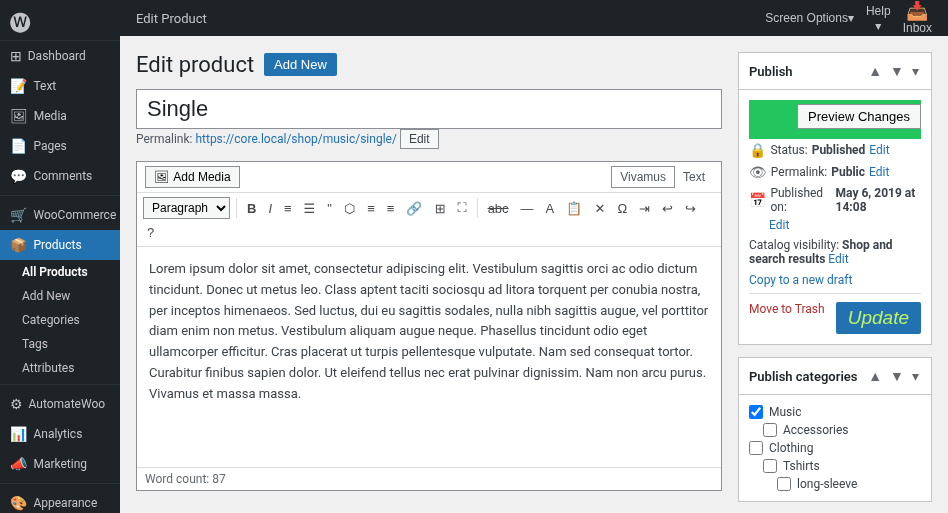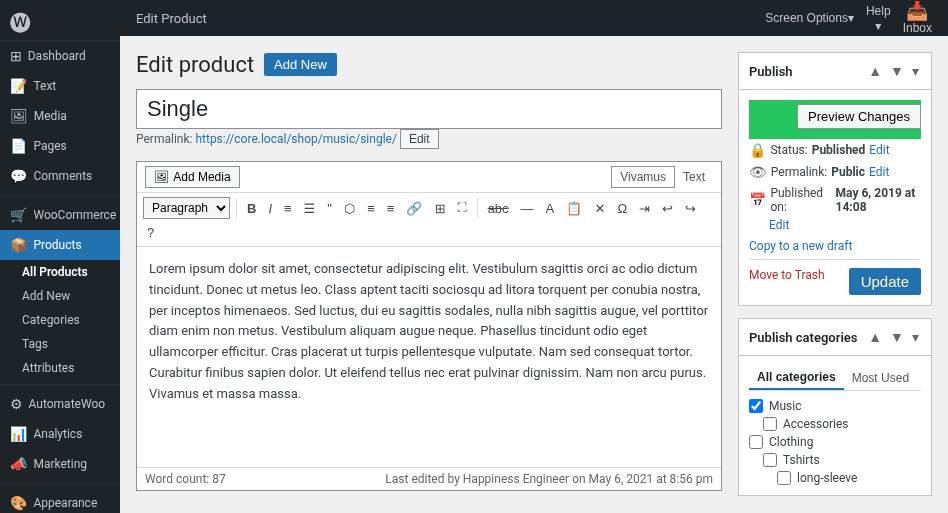--- a/index.html
+++ b/index.html
@@ -78,21 +78,21 @@
     .publish-preview { background: #22c55e; border: none; padding: 4px 0 10px 0; display: flex; justify-content: flex-end; }
     .btn-preview { background: #f6f7f7; border: 1px solid #8c8f94; padding: 4px 10px; font-size: 13px; cursor: pointer; }
     .publish-row { display: flex; align-items: center; gap: 4px; padding: 3px 0; font-size: 12px; }
     .publish-icon { font-size: 14px; color: #646970; }
     .publish-link { color: #2271b1; text-decoration: none; font-size: 12px; }
     .catalog-visibility { font-size: 12px; margin: 4px 0; }
     .catalog-visibility a { color: #2271b1; text-decoration: none; }
     .publish-actions { display: flex; justify-content: space-between; align-items: flex-start; padding-top: 8px; border-top: 1px solid #dcdcde; margin-top: 6px; }
     .btn-trash { color: #b32d2e; text-decoration: none; font-size: 12px; }
     .btn-draft { color: #2271b1; text-decoration: none; font-size: 12px; }
-    .btn-update { background: #2271b1; color: #fef9c3; border: none; padding: 5px 12px; font-size: 15px; cursor: pointer; border-radius: 2px; }
+    .btn-update { background: #2271b1; color: #bef264; border: none; padding: 5px 12px; font-size: 19px; cursor: pointer; border-radius: 2px; font-style: italic; }
 
     
     .cat-tabs { display: flex; border-bottom: 1px solid #dcdcde; margin-bottom: 8px; }
     .cat-tab { padding: 4px 8px; font-size: 12px; cursor: pointer; border: none; background: none; color: #50575e; }
     .cat-tab.active { color: #1d2327; font-weight: 600; border-bottom: 2px solid #2271b1; }
     .cat-list { display: flex; flex-direction: column; gap: 4px; max-height: 140px; overflow-y: auto; }
     .cat-item { display: flex; align-items: center; gap: 6px; font-size: 12px; }
     .cat-item.indented { padding-left: 14px; }
     .cat-item.indented2 { padding-left: 28px; }
     .cat-checkbox { width: 14px; height: 14px; }
@@ -248,21 +248,20 @@
           <button class="tool-btn">⇥</button>
           <button class="tool-btn">↩</button>
           <button class="tool-btn">↪</button>
           <button class="tool-btn">?</button>
         </div>
         <div class="editor-content" contenteditable="true" style="">
           <span>Lorem ipsum dolor sit amet, consectetur adipiscing elit. Vestibulum sagittis orci ac odio dictum tincidunt. Donec ut metus leo. Class aptent taciti sociosqu ad litora torquent per conubia nostra, per inceptos himenaeos. Sed luctus, dui eu sagittis sodales, nulla nibh sagittis augue, vel porttitor diam enim non metus. Vestibulum aliquam augue neque. Phasellus tincidunt odio eget ullamcorper efficitur. Cras placerat ut turpis pellentesque vulputate. Nam sed consequat tortor. Curabitur finibus sapien dolor. Ut eleifend tellus nec erat pulvinar dignissim. Nam non arcu purus. Vivamus et massa massa.</span>
         </div>
         <div class="editor-footer">
           <span>Word count: 87</span>
-          <span>Last edited by Happiness Engineer on May 6, 2021 at 8:56 pm</span>
         </div>
       </div>
     </div>
 
     <div id="right-sidebar">
 
       <div class="meta-box">
         <div class="meta-box-header">
           <h3>Publish</h3>
           <div class="meta-box-controls">
@@ -288,44 +287,45 @@
             <a href="#" class="publish-link">Edit</a>
           </div>
           <div class="publish-row">
             <span class="publish-icon">📅</span>
             <span>Published on:</span>&nbsp;
             <strong>May 6, 2019 at 14:08</strong>
           </div>
           <div style="padding-left: 20px;">
             <a href="#" class="publish-link">Edit</a>
           </div>
+          <div class="catalog-visibility" style="margin-top:6px;">
+            <span>Catalog visibility:</span>
+            <strong>Shop and search results</strong>
+            <a href="#" class="catalog-visibility">Edit</a>
+          </div>
           <div style="margin: 6px 0;">
             <a href="#" class="btn-draft">Copy to a new draft</a>
           </div>
           <div class="publish-actions">
             <a href="#" class="btn-trash">Move to Trash</a>
             <button class="btn-update">Update</button>
           </div>
         </div>
       </div>
 
       <div class="meta-box">
         <div class="meta-box-header">
           <h3>Publish categories</h3>
           <div class="meta-box-controls">
             <button class="meta-control-btn">▲</button>
             <button class="meta-control-btn">▼</button>
             <button class="meta-control-btn">▾</button>
           </div>
         </div>
         <div class="meta-box-body">
-          <div class="cat-tabs">
-            <button class="cat-tab active">All categories</button>
-            <button class="cat-tab">Most Used</button>
-          </div>
           <div class="cat-list">
             <div class="cat-item">
               <input type="checkbox" class="cat-checkbox" checked="" style="">
               <label>Music</label>
             </div>
             <div class="cat-item indented">
               <input type="checkbox" class="cat-checkbox" style="">
               <label>Accessories</label>
             </div>
             <div class="cat-item">

